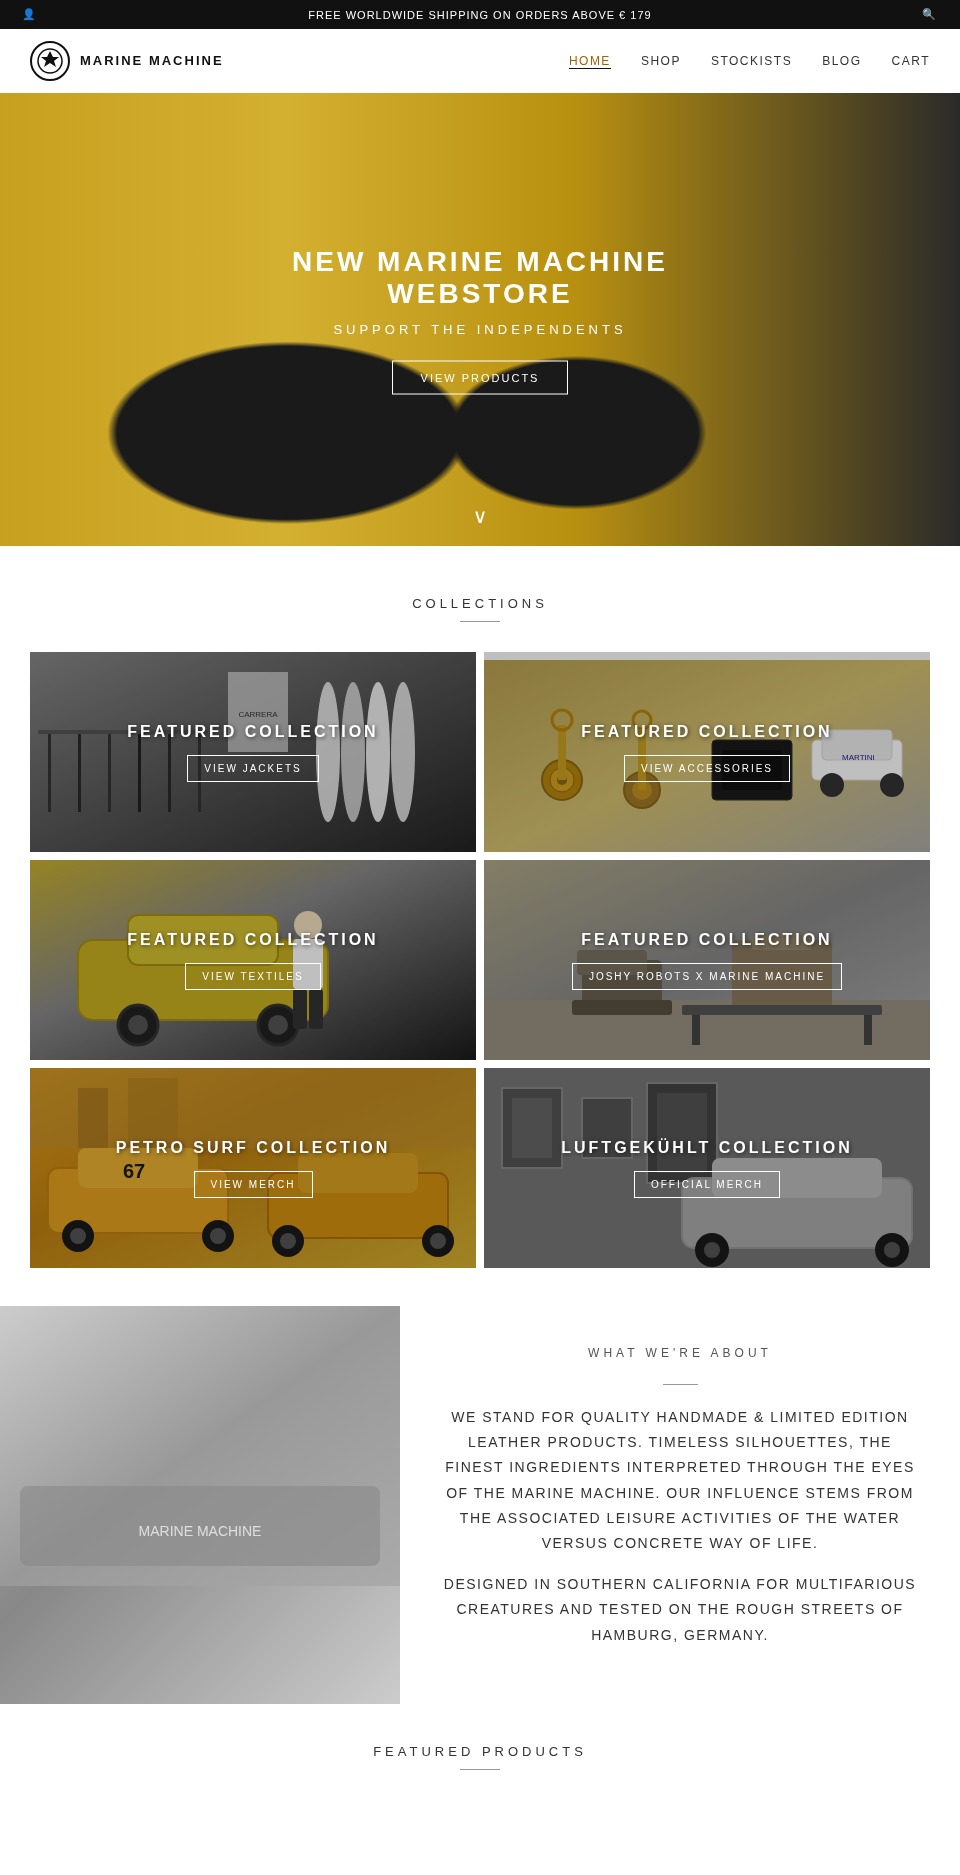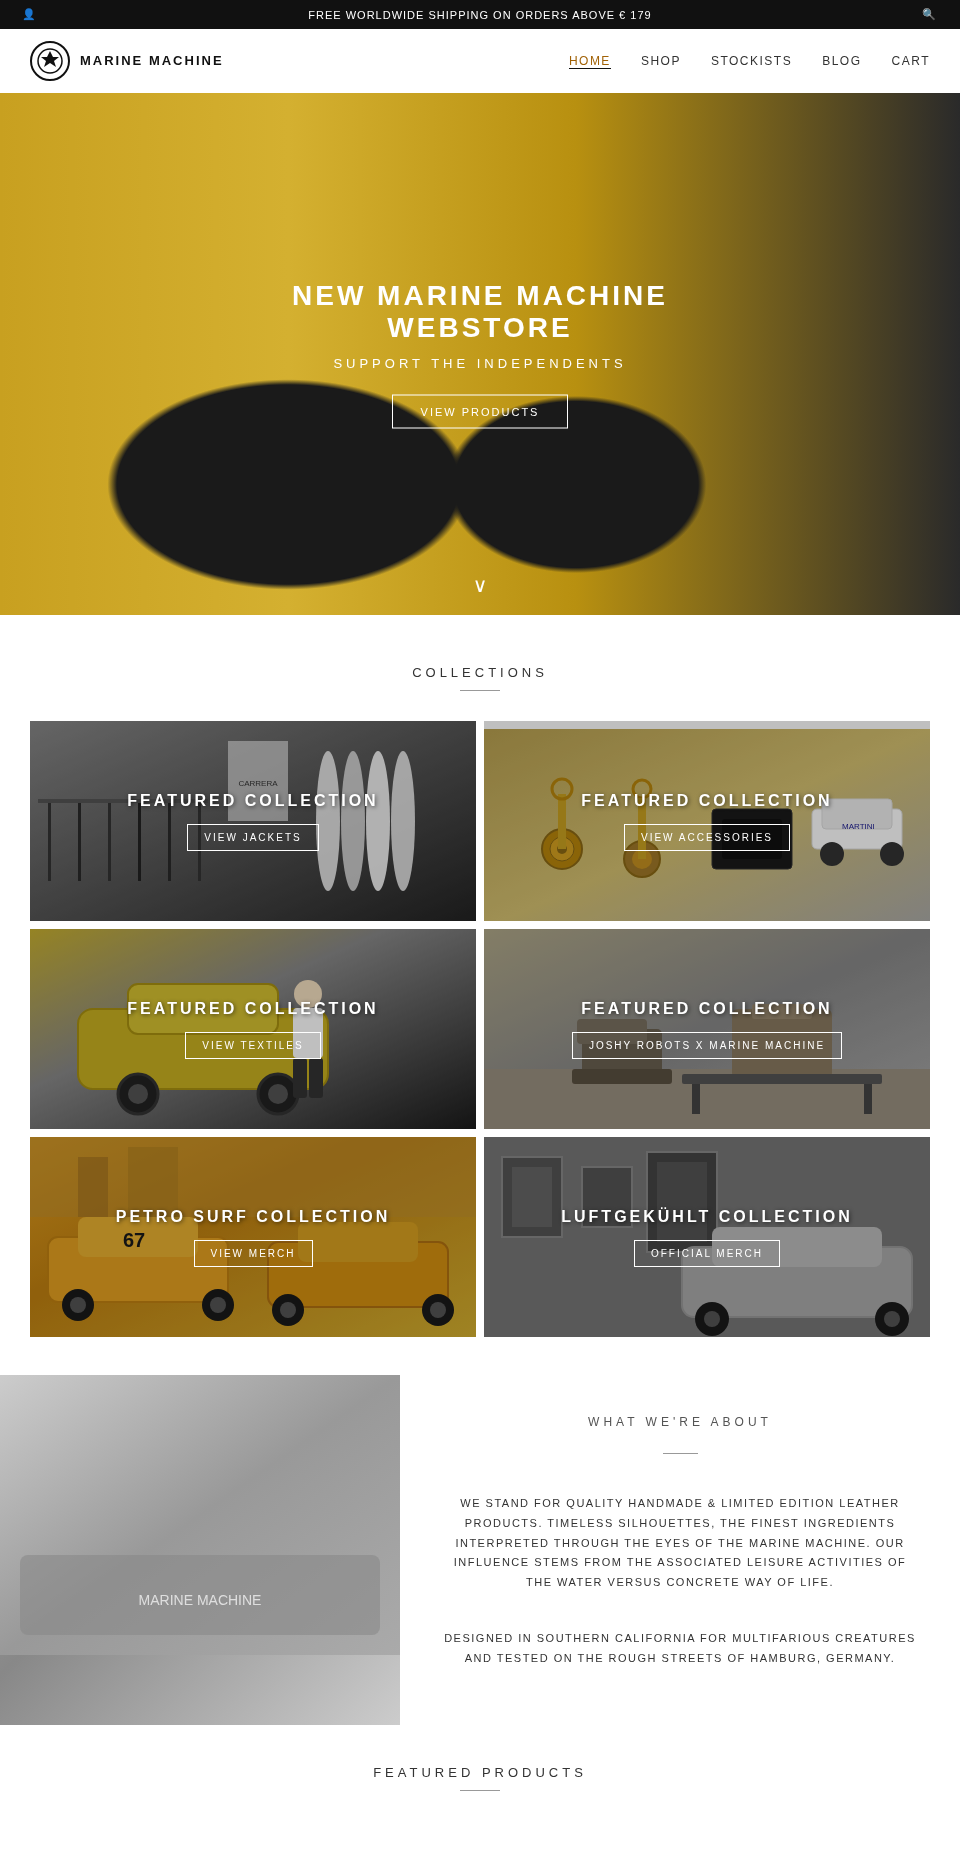--- a/index.html
+++ b/index.html
@@ -40,21 +40,21 @@
     .nav a {
       text-decoration: none; font-size: 12px; letter-spacing: 1.5px;
       color: #333; text-transform: uppercase;
     }
     .nav a.active { color: #a16207; border-bottom: 1px solid #111; }
 
     
     .hero {
       position: relative;
       width: 100%;
-      height: 522px;
+      height: 453px;
       overflow: hidden;
       background: #2a2a2a;
     }
     
     .hero-car {
       position: absolute;
       bottom: 0; left: 0; right: 0;
       height: 100%;
       background:
         radial-gradient(ellipse at 30% 75%, #1a1a1a 18%, transparent 19%),
@@ -169,24 +169,23 @@
       flex: 1;
       padding: 40px 40px;
       display: flex; flex-direction: column; justify-content: center;
     }
     .about-title {
       font-size: 12px; letter-spacing: 4px; text-transform: uppercase;
       color: #555; margin-bottom: 24px; text-align: center;
     }
     .about-divider { width: 35px; height: 1px; background: #999; margin: 0 auto 20px; }
     .about-text {
-      font-size: 11px; letter-spacing: 1.5px; line-height: 1.8;
+      font-size: 14px; letter-spacing: 1.5px; line-height: 1.8;
       text-transform: uppercase; color: #333; text-align: center;
       margin-bottom: 16px;
-      margin-top: 20px;
     }
 
     
     .featured-section { padding: 40px 30px 20px; }
     .featured-title {
       text-align: center;
       font-size: 13px; letter-spacing: 4px; text-transform: uppercase;
       color: #333; margin-bottom: 10px;
     }
 

